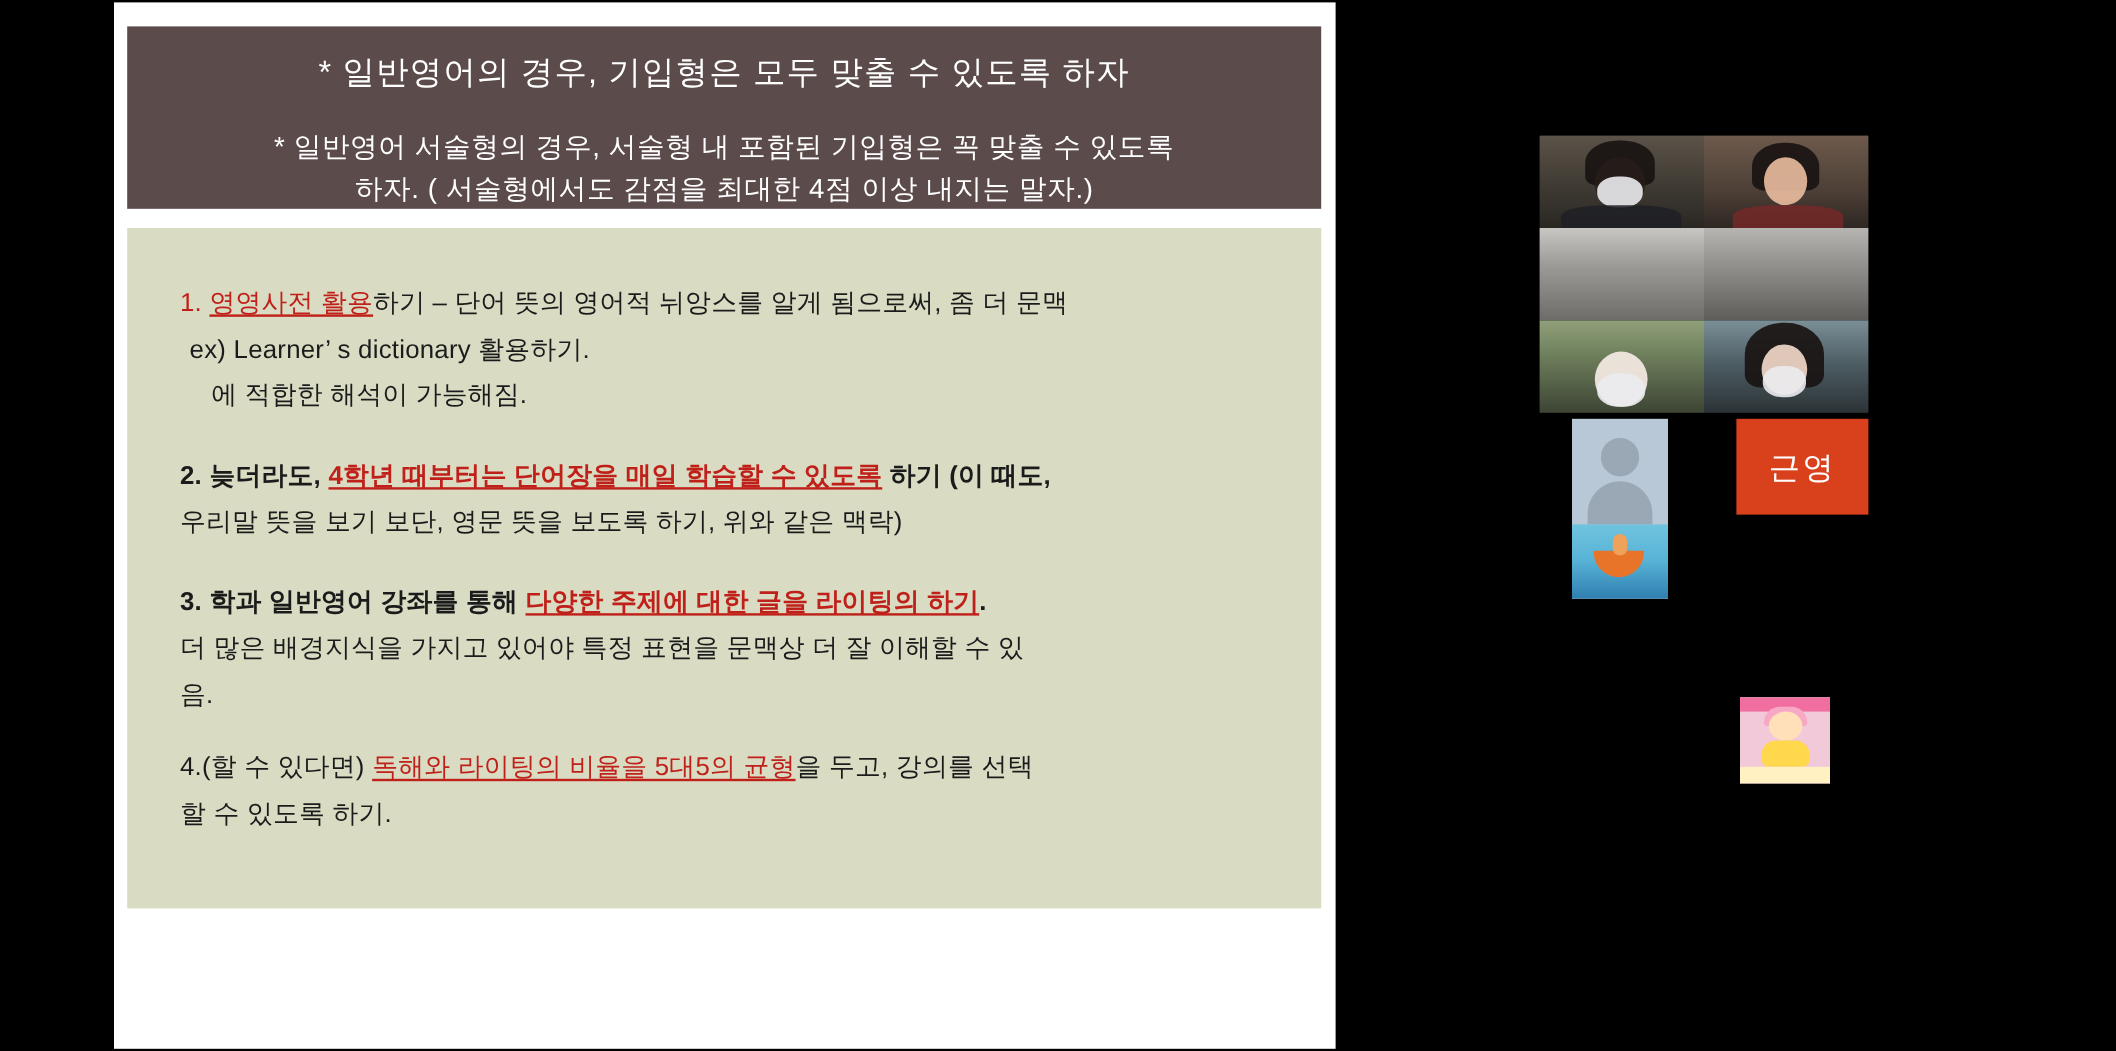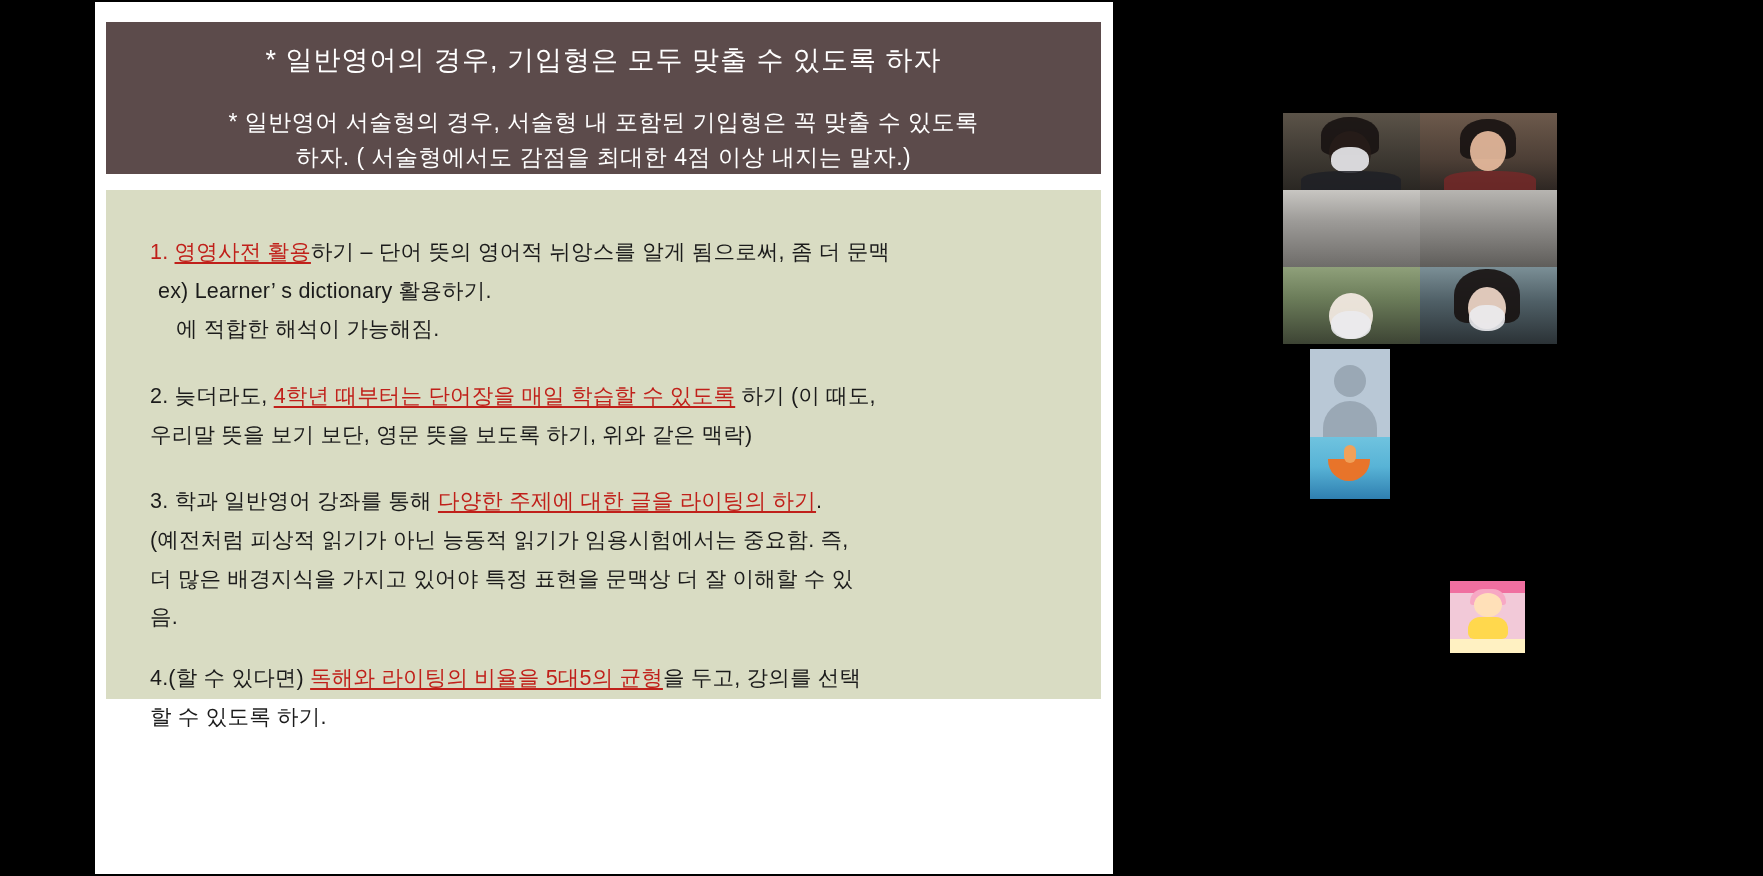--- a/index.html
+++ b/index.html
@@ -55,32 +55,32 @@
     font-size: 23px;
     letter-spacing: 0.5px;
     line-height: 1.55;
   }
 
   .body-card {
     position: absolute;
     left: 11px;
     top: 188px;
     width: 995px;
-    height: 509px;
+    height: 567px;
     background: #d9dcc3;
     padding: 46px 44px 20px 44px;
     color: #1b1b1b;
   }
   .body-card p {
     font-size: 21.5px;
     line-height: 1.52;
     letter-spacing: 0.2px;
   }
   .blk { margin-bottom: 6px; }
-  .gap-lg { margin-top: 34px; }
+  .gap-lg { margin-top: 34px; font-weight: bold; }
   .gap-md { margin-top: 28px; }
   .indent-1 { padding-left: 26px; }
   .indent-2 { padding-left: 8px; }
   .red-u { color: #c0201a; text-decoration: underline; text-underline-offset: 3px; }
   .num-red { color: #c0201a; }
 
   
   .video-grid {
     position: absolute;
     left: 1283px;
@@ -262,21 +262,20 @@
           <span class="red-u">4학년 때부터는 단어장을 매일 학습할 수 있도록</span>
           <span>하기 (이 때도,</span>
         </p>
         <p class="blk">우리말 뜻을 보기 보단, 영문 뜻을 보도록 하기, 위와 같은 맥락)</p>
 
         <p class="blk gap-lg">
           <span>3.</span>
           <span>학과 일반영어 강좌를 통해</span>
           <span class="red-u">다양한 주제에 대한 글을 라이팅의 하기</span><span>.</span>
         </p>
-        <p class="blk">(예전처럼 피상적 읽기가 아닌 능동적 읽기가 임용시험에서는 중요함. 즉,</p>
         <p class="blk">더 많은 배경지식을 가지고 있어야 특정 표현을 문맥상 더 잘 이해할 수 있</p>
         <p class="blk">음.</p>
 
         <p class="blk gap-md">
           <span>4.</span><span>(할 수 있다면)</span>
           <span class="red-u">독해와 라이팅의 비율을 5대5의 균형</span><span>을 두고, 강의를 선택</span>
         </p>
         <p class="blk">할 수 있도록 하기.</p>
 
       </div>
@@ -316,20 +315,23 @@
 
   <div class="avatar-tile">
     <div class="av-head"></div>
     <div class="av-body"></div>
     <div class="av-photo">
       <div class="av-boat"></div>
       <div class="av-person"></div>
     </div>
   </div>
 
+  <div class="name-tile">
+    <span class="name-text">근영</span>
+  </div>
 
   <div class="cartoon-tile">
     <div class="cartoon-img">
       <div class="ct-top"></div>
       <div class="ct-hair"></div>
       <div class="ct-head"></div>
       <div class="ct-body"></div>
       <div class="ct-base"></div>
     </div>
   </div>

